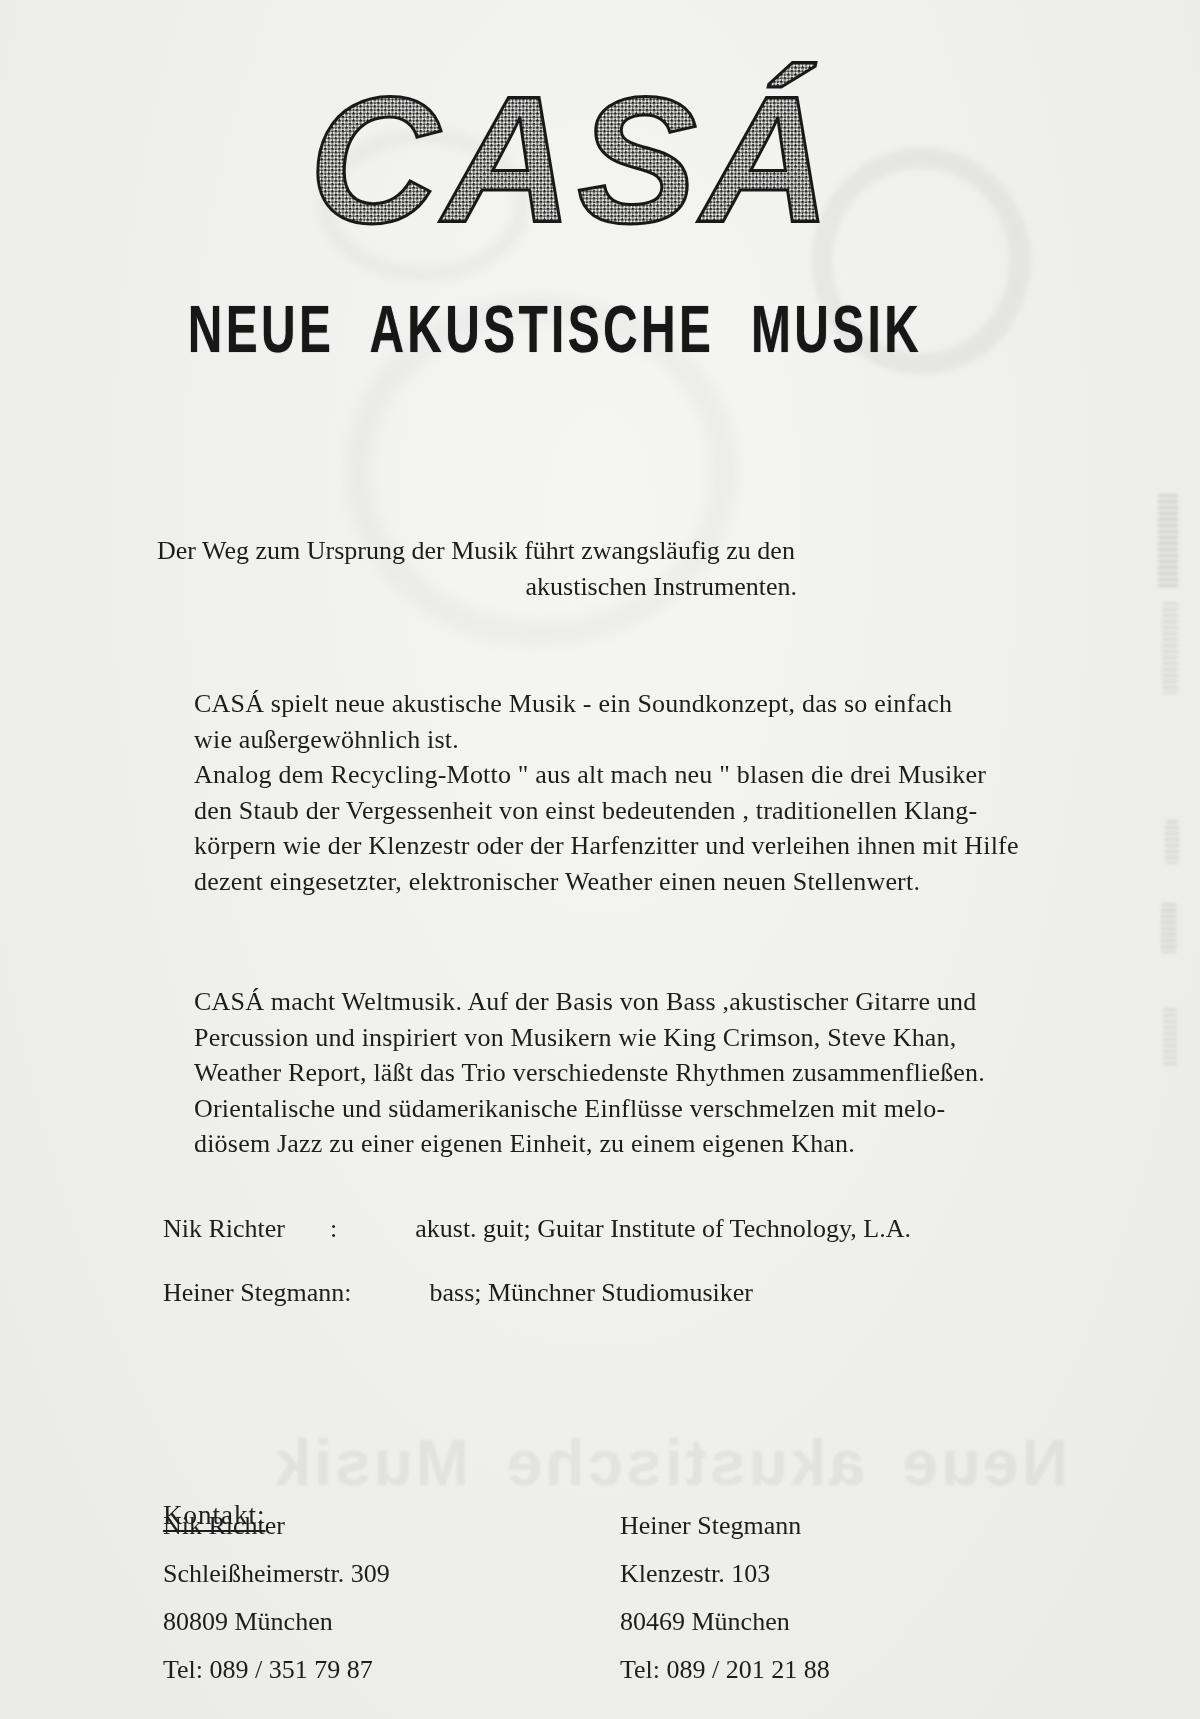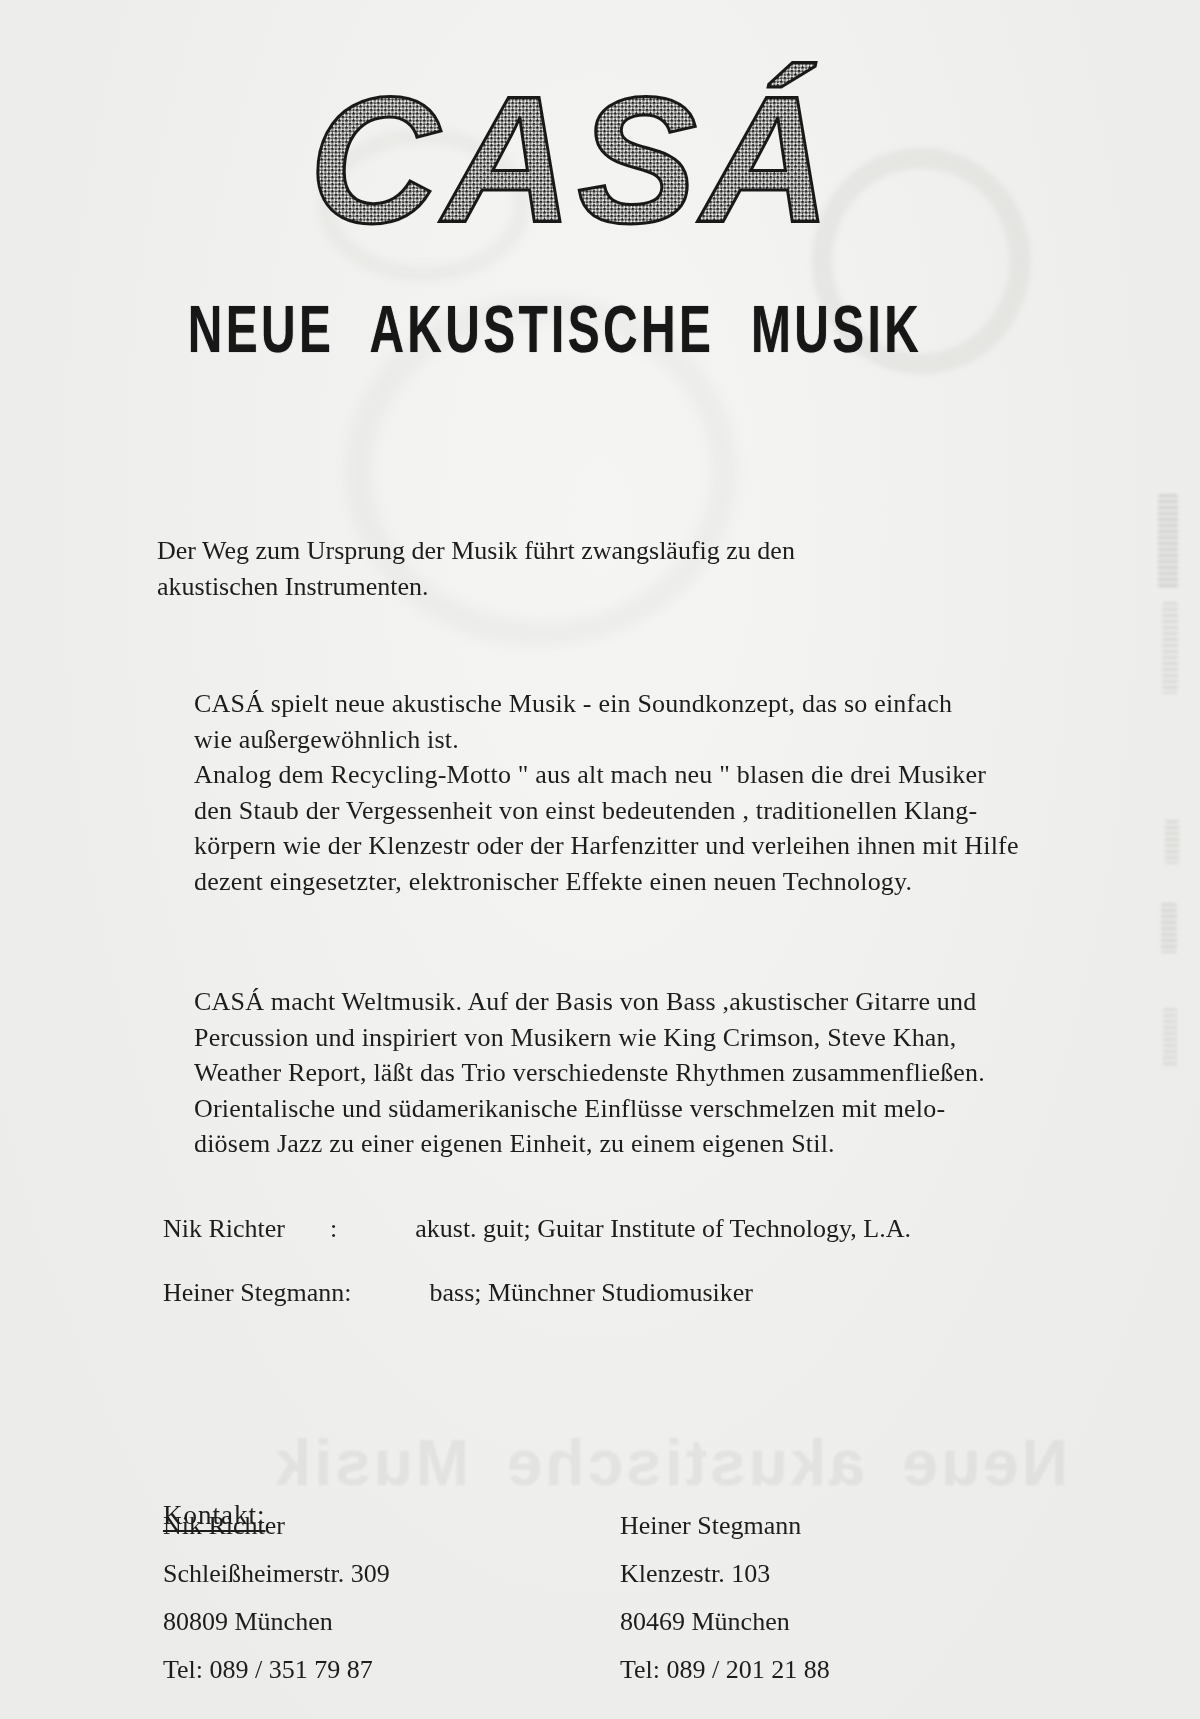--- a/index.html
+++ b/index.html
@@ -55,21 +55,21 @@
     filter:blur(1.5px);opacity:.55;border-radius:3px;pointer-events:none;
   }
   .sm1{left:1158px;top:494px;width:20px;height:94px;}
   .sm2{left:1162px;top:602px;width:16px;height:92px;opacity:.38;}
   .sm3{left:1165px;top:820px;width:14px;height:44px;opacity:.4;}
   .sm4{left:1161px;top:903px;width:16px;height:50px;opacity:.45;}
   .sm5{left:1163px;top:1008px;width:14px;height:60px;opacity:.35;}
 
   
   .intro{position:absolute;left:157px;top:533px;width:640px;font-size:26px;line-height:36px;}
-  .intro .l2{text-align:left;}
+  .intro .l2{text-align:right;}
 
   .para{position:absolute;left:162px;width:860px;font-size:26px;line-height:35.6px;letter-spacing:0.2px;margin-left:32px;}
   .p1{top:686px;}
   .p2{top:984px;}
 
   
   .members{position:absolute;left:163px;top:1212px;width:900px;font-size:26px;}
   .member-row{margin-bottom:30px;line-height:34px;white-space:nowrap;}
   .member-name{display:inline-block;min-width:167px;}
   .member-desc{margin-left:78px;}
@@ -121,29 +121,29 @@
     <div class="l1">Der Weg zum Ursprung der Musik führt zwangsläufig zu den</div>
     <div class="l2">akustischen Instrumenten.</div>
   </div>
 
   <div class="para p1">
     <div>CASÁ spielt neue akustische Musik - ein Soundkonzept, das so einfach</div>
     <div>wie außergewöhnlich ist.</div>
     <div>Analog dem Recycling-Motto " aus alt mach neu " blasen die drei Musiker</div>
     <div>den Staub der Vergessenheit von einst bedeutenden , traditionellen Klang-</div>
     <div>körpern wie der Klenzestr oder der Harfenzitter und verleihen ihnen mit Hilfe</div>
-    <div>dezent eingesetzter, elektronischer Effekte einen neuen Technology.</div>
+    <div>dezent eingesetzter, elektronischer Weather einen neuen Stellenwert.</div>
   </div>
 
   <div class="para p2">
     <div>CASÁ macht Weltmusik. Auf der Basis von Bass ,akustischer Gitarre und</div>
     <div>Percussion und inspiriert von Musikern wie King Crimson, Steve Khan,</div>
     <div>Weather Report, läßt das Trio verschiedenste Rhythmen  zusammenfließen.</div>
     <div>Orientalische und südamerikanische Einflüsse verschmelzen mit melo-</div>
-    <div>diösem Jazz zu einer eigenen Einheit, zu einem eigenen Stil.</div>
+    <div>diösem Jazz zu einer eigenen Einheit, zu einem eigenen Khan.</div>
   </div>
 
   <div class="members">
     <div class="member-row">
       <span class="member-name">Nik Richter</span><span class="member-colon">:</span><span class="member-desc">akust. guit; Guitar Institute of Technology, L.A.</span>
     </div>
     <div class="member-row">
       <span class="member-name">Heiner Stegmann</span><span class="member-colon">:</span><span class="member-desc">bass; Münchner Studiomusiker</span>
     </div>
   </div>

